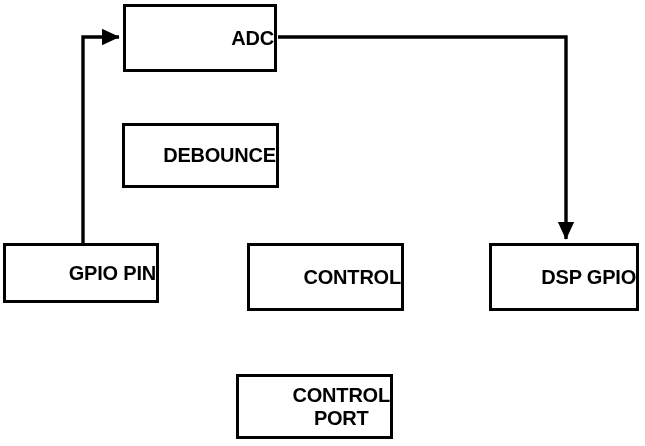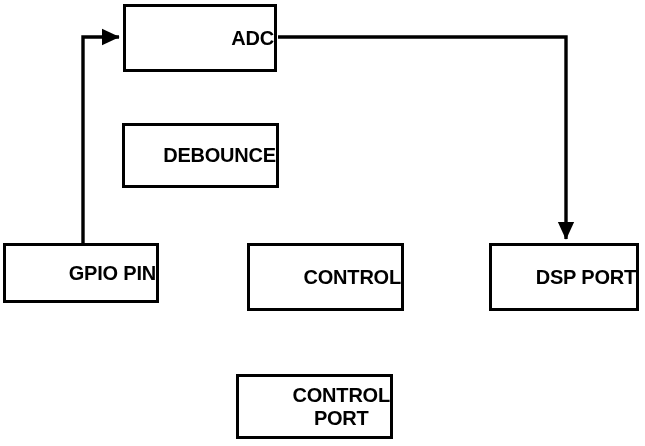--- a/index.html
+++ b/index.html
@@ -74,21 +74,21 @@
 
   <div class="node-box" style="left:3px; top:243px; width:156px; height:60px;">
     <span class="node-label">GPIO PIN</span>
   </div>
 
   <div class="node-box" style="left:247px; top:243px; width:157px; height:68px;">
     <span class="node-label">CONTROL</span>
   </div>
 
   <div class="node-box" style="left:489px; top:243px; width:150px; height:68px;">
-    <span class="node-label">DSP PORT</span>
+    <span class="node-label">DSP GPIO</span>
   </div>
 
   <div class="node-box" style="left:236px; top:374px; width:157px; height:65px;">
     <span class="node-label">CONTROL
 PORT</span>
   </div>
 
 </div>
 
 </body></html>

